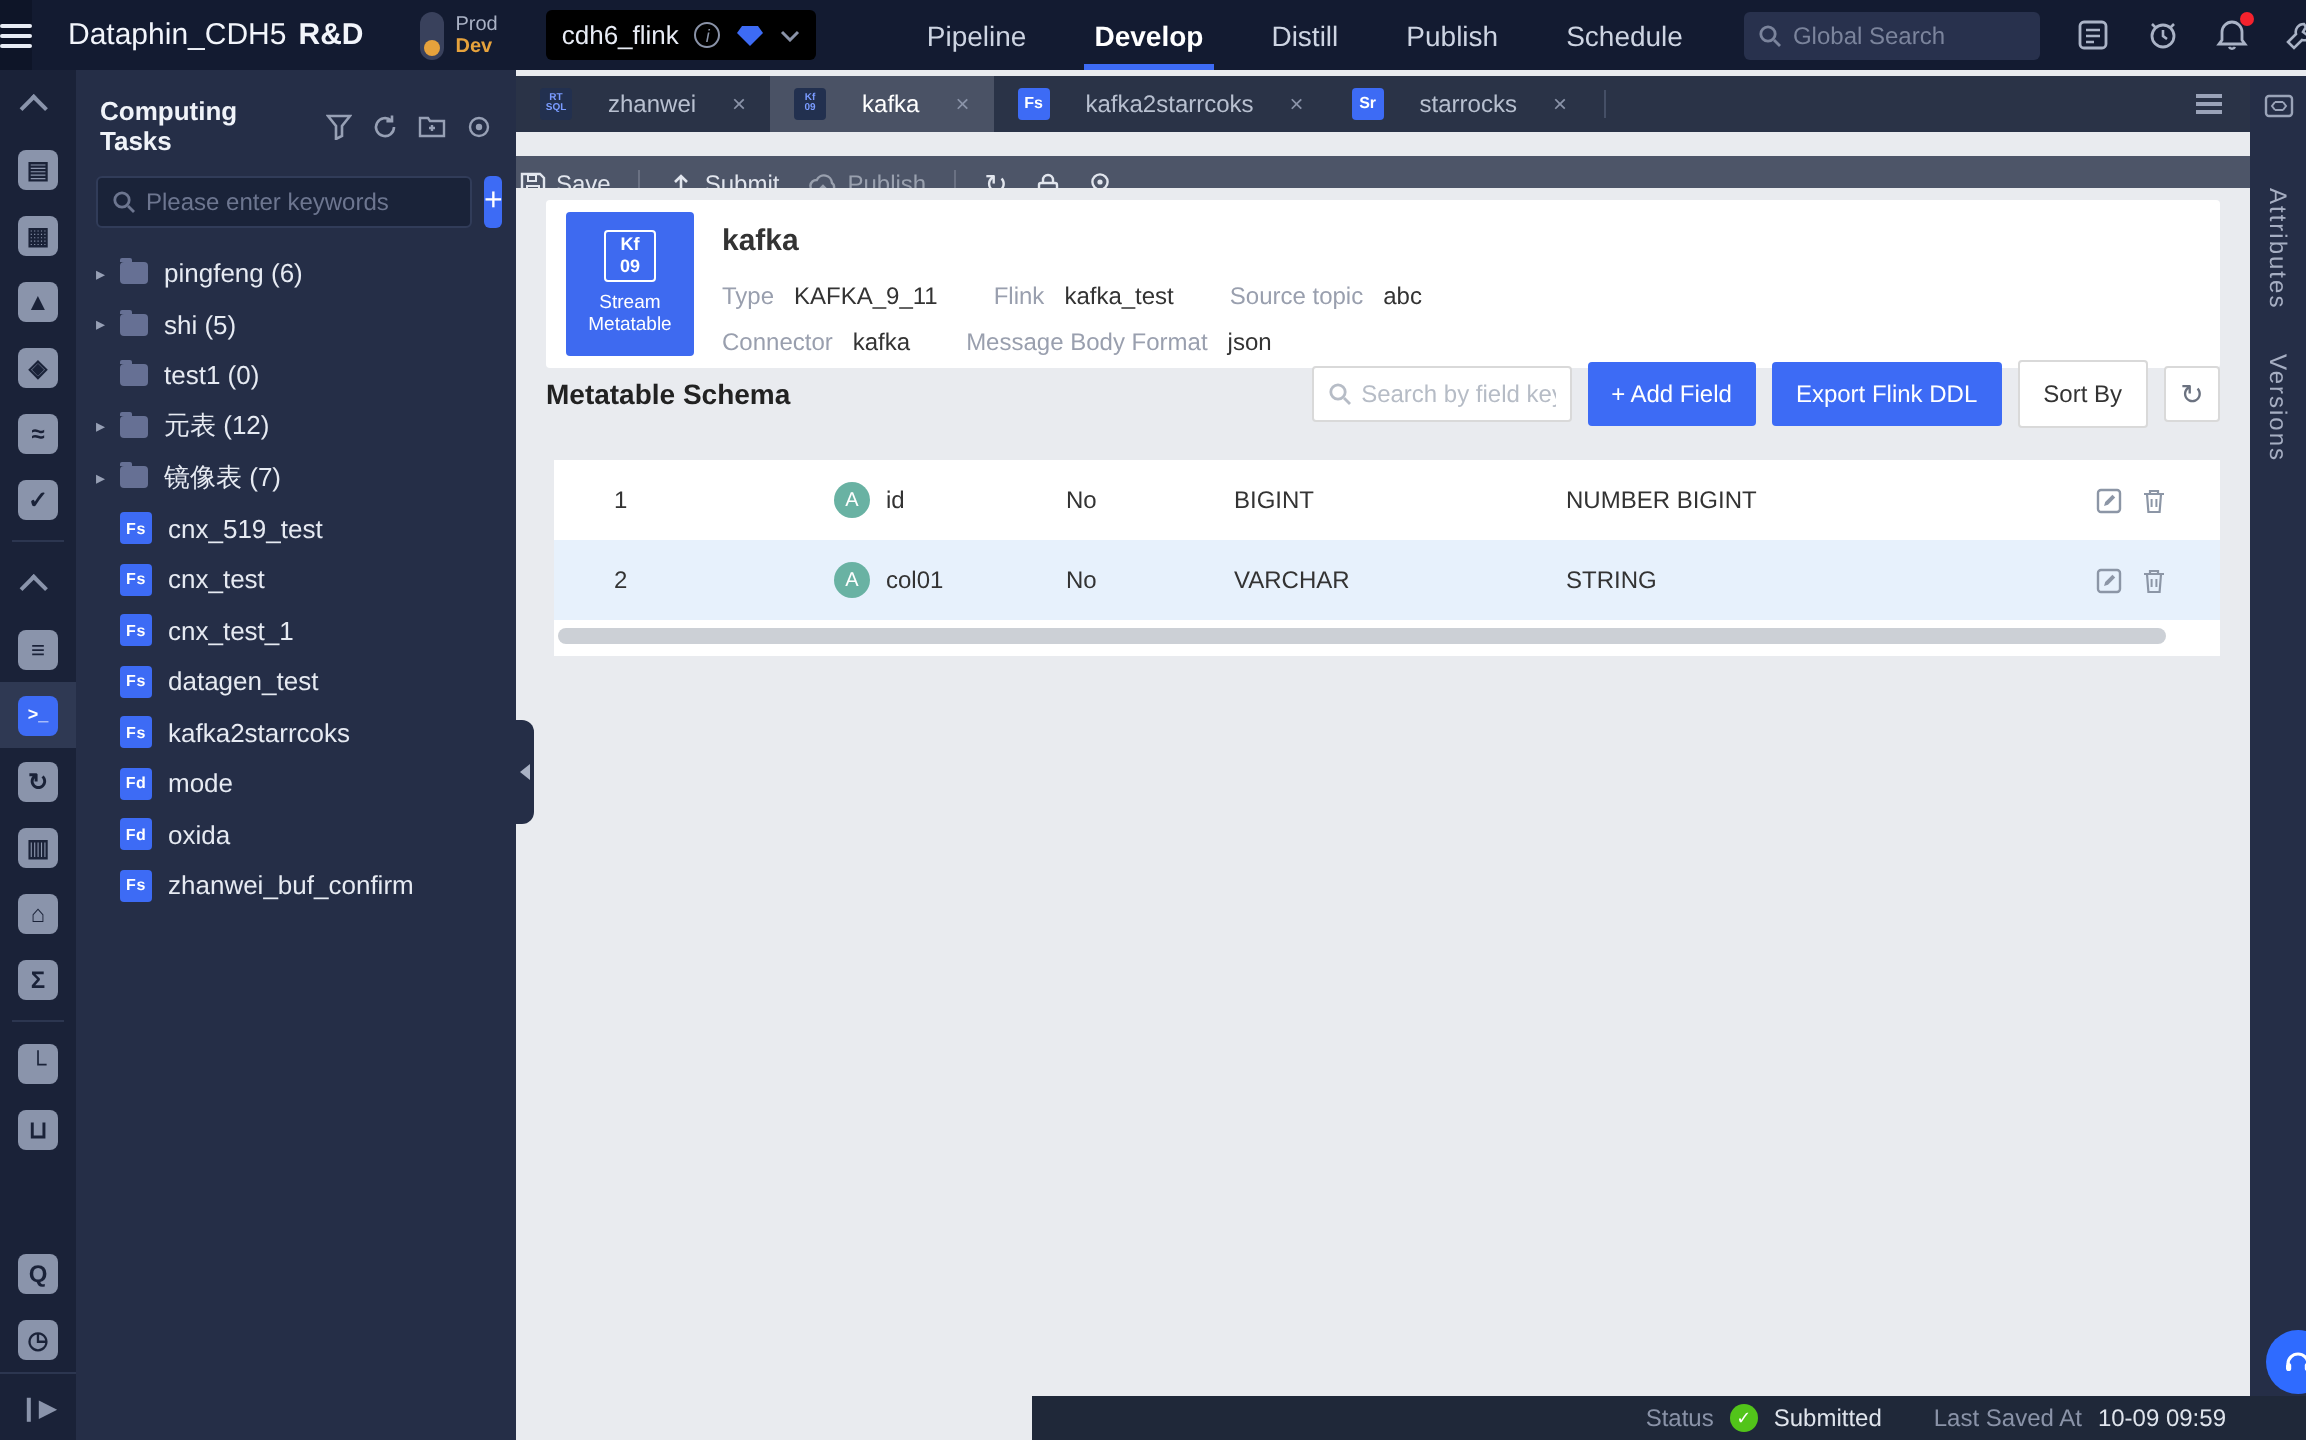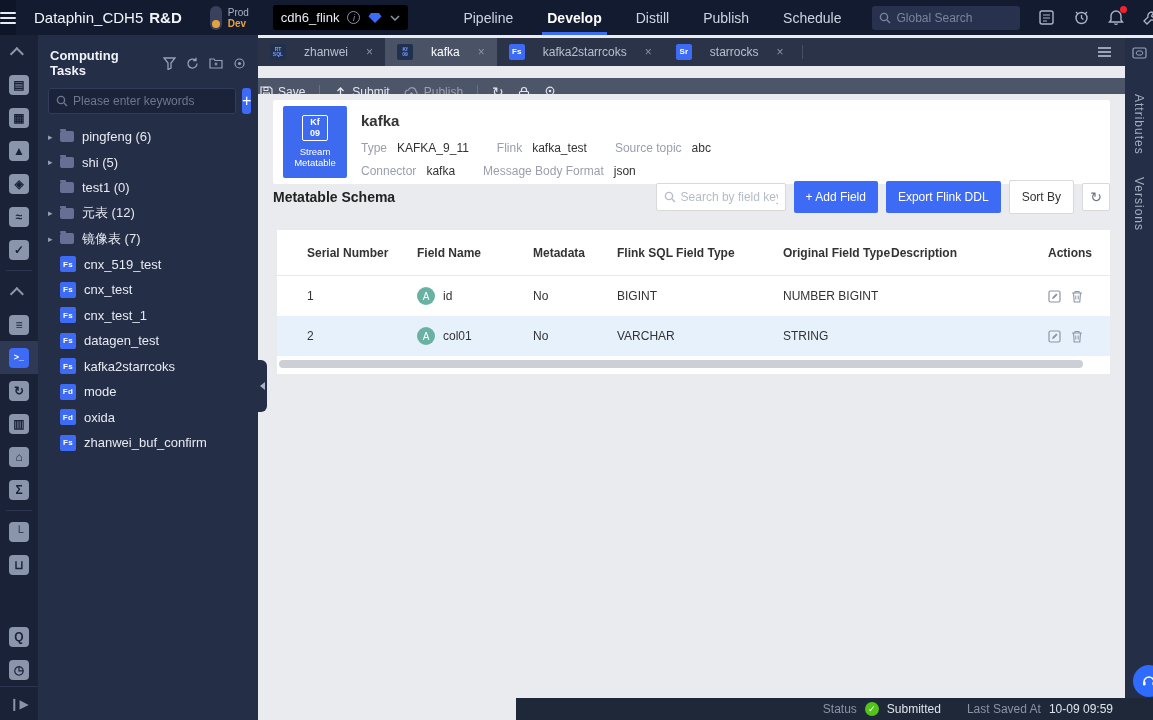--- a/index.html
+++ b/index.html
@@ -501,29 +501,20 @@
           </svg>
         <input placeholder="Search by field keywo..." style="">
       </div>
       <div class="btn primary">+ Add Field</div>
       <div class="btn primary">Export Flink DDL</div>
       <div class="btn plain">Sort By</div>
       <div class="btn icon">↻</div>
     </div>
 
     <div class="table">
-      <div class="thead">
-        <div class="c1">Serial Number</div>
-        <div class="c2">Field Name</div>
-        <div class="c3">Metadata</div>
-        <div class="c4">Flink SQL Field Type</div>
-        <div class="c5">Original Field Type</div>
-        <div class="c6">Description</div>
-        <div class="c7" style="display:block;">Actions</div>
-      </div>
       <div class="trowd">
         <div class="c1">1</div>
         <div class="c2">
             <span class="favatar">A</span>
             <span>id</span>
           </div>
         <div class="c3">No</div>
         <div class="c4">BIGINT</div>
         <div class="c5">NUMBER BIGINT</div>
         <div class="c6"></div>

